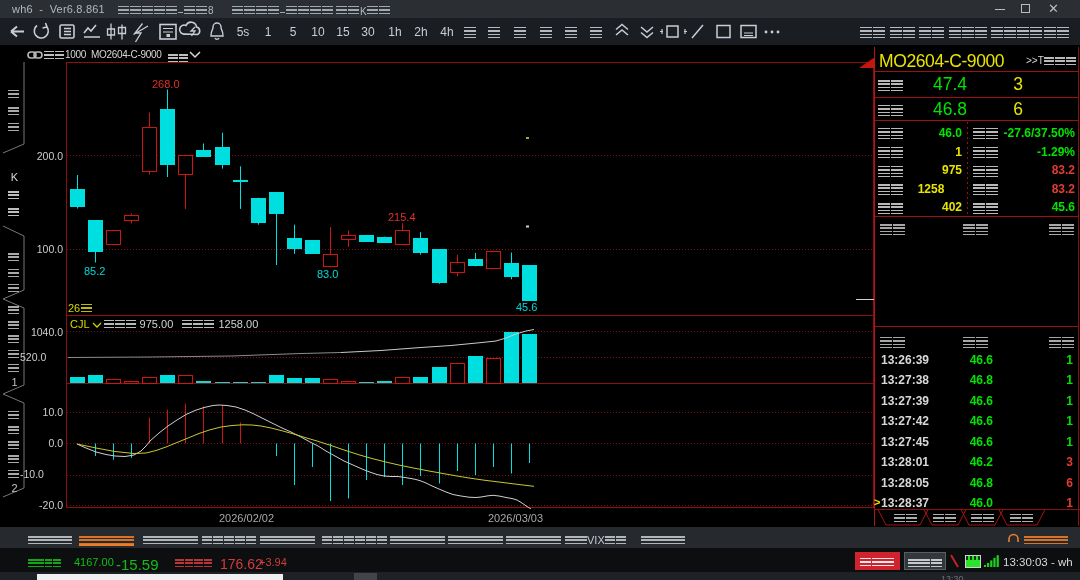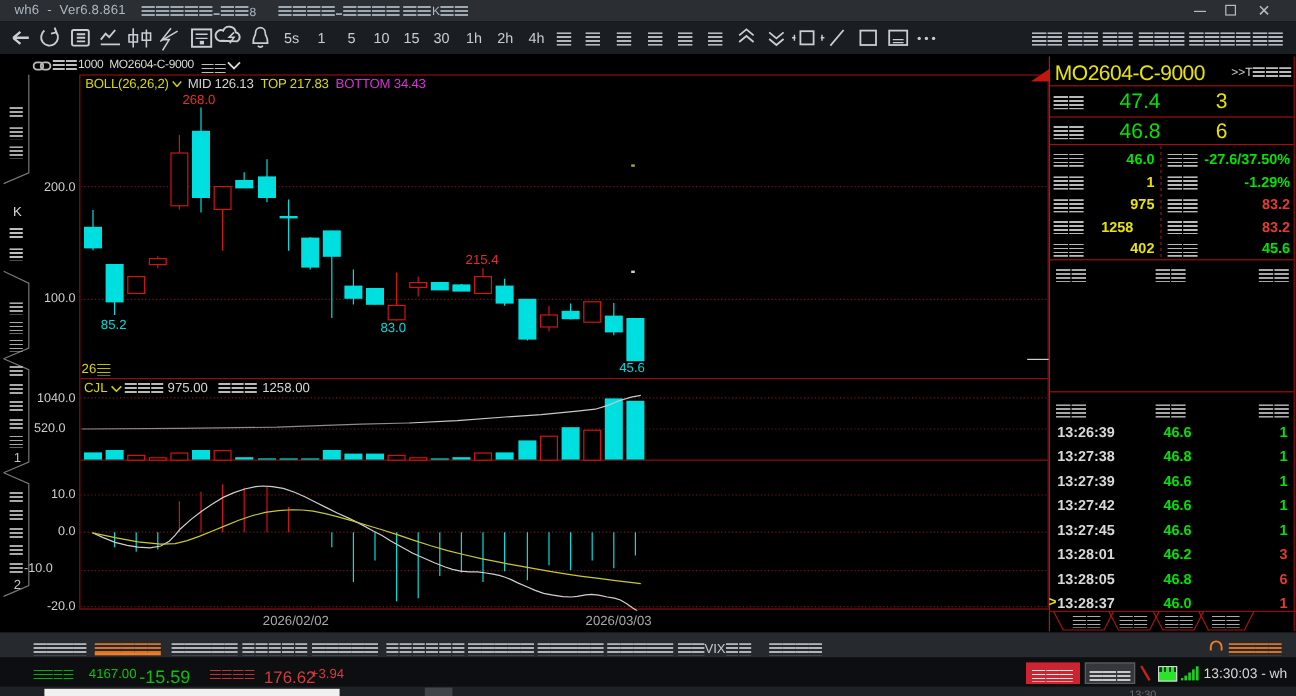--- a/index.html
+++ b/index.html
@@ -110,21 +110,21 @@
     <div class="abs" style="left:9px;top:376.0px;color:#c0c0c0;font-size:11px;width:11px;text-align:center">1</div>
     <div class="abs" style="left:8px;top:409.0px;color:#c0c0c0;font-size:11px"><i class="g" style="width:11px;height:10px;margin-right:0px;"></i></div>
     <div class="abs" style="left:8px;top:423.8px;color:#c0c0c0;font-size:11px"><i class="g" style="width:11px;height:10px;margin-right:0px;"></i></div>
     <div class="abs" style="left:8px;top:438.6px;color:#c0c0c0;font-size:11px"><i class="g" style="width:11px;height:10px;margin-right:0px;"></i></div>
     <div class="abs" style="left:8px;top:453.4px;color:#c0c0c0;font-size:11px"><i class="g" style="width:11px;height:10px;margin-right:0px;"></i></div>
     <div class="abs" style="left:8px;top:468.2px;color:#c0c0c0;font-size:11px"><i class="g" style="width:11px;height:10px;margin-right:0px;"></i></div>
     <div class="abs" style="left:9px;top:482.0px;color:#c0c0c0;font-size:11px;width:11px;text-align:center">2</div>
     <div class="abs" style="left:20px;top:149.5px;width:43px;text-align:right;color:#cdcdcd;font-size:10.5px">200.0</div>
     <div class="abs" style="left:20px;top:243.0px;width:43px;text-align:right;color:#cdcdcd;font-size:10.5px">100.0</div>
     <div class="abs" style="left:20px;top:325.5px;width:43px;text-align:right;color:#cdcdcd;font-size:10.5px">1040.0</div>
-    <div class="abs" style="left:20px;top:351.0px;width:43px;text-align:center;color:#cdcdcd;font-size:10.5px">520.0</div>
+    <div class="abs" style="left:20px;top:351.0px;width:43px;text-align:left;color:#cdcdcd;font-size:10.5px">520.0</div>
     <div class="abs" style="left:20px;top:406.0px;width:43px;text-align:right;color:#cdcdcd;font-size:10.5px">10.0</div>
     <div class="abs" style="left:20px;top:437.0px;width:43px;text-align:right;color:#cdcdcd;font-size:10.5px">0.0</div>
     <div class="abs" style="left:20px;top:468.0px;width:43px;text-align:left;color:#cdcdcd;font-size:10.5px">-10.0</div>
     <div class="abs" style="left:20px;top:499.0px;width:43px;text-align:right;color:#cdcdcd;font-size:10.5px">-20.0</div>
     <div class="abs" style="left:66px;top:62px;width:808px;height:446px;border:1px solid #8d0f0f;background:#000">
       <svg width="808" height="446" style="position:absolute;left:0;top:0">
         <line x1="0" y1="92.5" x2="808" y2="92.5" stroke="#7a1414" stroke-width="1" stroke-dasharray="1 2"></line>
         <line x1="0" y1="186.5" x2="808" y2="186.5" stroke="#7a1414" stroke-width="1" stroke-dasharray="1 2"></line>
         <line x1="0" y1="268.5" x2="808" y2="268.5" stroke="#7a1414" stroke-width="1" stroke-dasharray="1 2"></line>
         <line x1="0" y1="294.5" x2="808" y2="294.5" stroke="#7a1414" stroke-width="1" stroke-dasharray="1 2"></line>
@@ -238,23 +238,20 @@
         <line x1="372.5" y1="380.5" x2="372.5" y2="420.5" stroke="#00dfdf" stroke-width="1"></line>
         <line x1="390.5" y1="380.5" x2="390.5" y2="408.0" stroke="#00dfdf" stroke-width="1"></line>
         <line x1="408.5" y1="380.5" x2="408.5" y2="412.0" stroke="#00dfdf" stroke-width="1"></line>
         <line x1="426.5" y1="380.5" x2="426.5" y2="404.0" stroke="#00dfdf" stroke-width="1"></line>
         <line x1="444.5" y1="380.5" x2="444.5" y2="410.5" stroke="#00dfdf" stroke-width="1"></line>
         <line x1="462.5" y1="380.5" x2="462.5" y2="400.0" stroke="#00dfdf" stroke-width="1"></line>
         <polyline points="10.0,381.0 19.0,385.0 29.0,389.0 39.0,391.5 48.0,393.0 58.0,393.5 67.0,392.0 74.0,388.0 79.0,383.0 83.0,378.0 92.0,370.0 101.0,363.0 110.0,357.0 119.0,351.5 128.0,347.5 137.0,344.5 146.0,342.5 152.0,342.0 160.0,342.5 169.0,344.0 178.0,347.0 187.0,351.0 196.0,355.5 205.0,360.0 214.0,364.5 224.0,369.0 234.0,374.0 244.0,379.5 251.0,383.0 259.0,388.0 268.0,393.0 277.0,398.0 286.0,402.0 295.0,406.0 304.0,409.5 310.0,411.5 317.0,413.0 324.0,413.5 331.0,413.5 338.0,414.5 344.0,415.5 349.0,416.5 354.0,418.0 359.0,420.0 364.0,422.5 372.0,426.0 379.0,429.0 386.0,431.5 394.0,433.0 402.0,434.2 409.0,434.5 414.0,434.0 421.0,432.8 426.0,432.3 432.0,433.0 439.0,434.5 445.0,435.5 450.0,437.0 455.0,440.0 460.0,443.5 464.0,446.0" fill="none" stroke="#cfcfcf" stroke-width="1"></polyline>
         <polyline points="10.0,381.0 29.0,385.0 48.0,388.5 67.0,390.5 79.0,390.0 89.0,387.5 99.0,384.0 110.0,379.5 121.0,375.0 132.0,370.5 143.0,366.8 154.0,364.0 165.0,362.5 176.0,361.8 185.0,362.0 194.0,363.0 204.0,365.0 214.0,367.5 226.0,370.8 238.0,374.5 250.0,378.0 264.0,382.5 278.0,387.3 292.0,391.8 306.0,395.8 320.0,399.3 334.0,402.5 348.0,405.3 362.0,408.0 376.0,410.5 390.0,413.0 404.0,415.3 418.0,417.3 432.0,419.0 446.0,420.8 460.0,422.5 467.0,423.3" fill="none" stroke="#c8c832" stroke-width="1"></polyline>
       </svg>
     </div>
-    <div class="abs" style="left:71px;top:64px;font-size:11px;letter-spacing:-0.2px"><span class="y">BOLL(26,26,2)</span><svg width="9" height="6" style="margin:0 2px">
-        <path d="M1 1 l3.5 4 l3.5 -4" stroke="#d0d000" stroke-width="1.3" fill="none"></path>
-      </svg>&nbsp;<span class="w">MID 126.13</span>&nbsp;&nbsp;<span class="y">TOP 217.83</span>&nbsp;&nbsp;<span style="color:#d633d6">BOTTOM 34.43</span></div>
     <div class="abs" style="left:152px;top:77.5px;font-size:11px;color:#e03028">268.0</div>
     <div class="abs" style="left:84px;top:265px;font-size:11px;color:#00d9d9">85.2</div>
     <div class="abs" style="left:317px;top:268px;font-size:11px;color:#00d9d9">83.0</div>
     <div class="abs" style="left:388px;top:211px;font-size:11px;color:#e03028">215.4</div>
     <div class="abs" style="left:516px;top:301px;font-size:11px;color:#00d9d9">45.6</div>
     <div class="abs" style="left:68px;top:302px;font-size:11px;color:#d8d800">26<i class="g" style="width:11px;height:10px;margin-right:0px;margin-left:1px"></i></div>
     <div class="abs" style="left:70px;top:318px;font-size:11px"><span class="y">CJL</span><svg width="10" height="6" style="margin:0 2px">
         <path d="M1 1 l4 4 l4 -4" stroke="#d0d000" stroke-width="1.3" fill="none"></path>
       </svg><span class="w"><i class="g" style="width:10px;height:10px;margin-right:1px;"></i><i class="g" style="width:10px;height:10px;margin-right:1px;"></i><i class="g" style="width:10px;height:10px;margin-right:1px;"></i>&nbsp;975.00&nbsp;&nbsp; <i class="g" style="width:10px;height:10px;margin-right:1px;"></i><i class="g" style="width:10px;height:10px;margin-right:1px;"></i><i class="g" style="width:10px;height:10px;margin-right:1px;"></i>&nbsp;1258.00</span></div>
     <div class="abs" style="left:219px;top:512px;font-size:11px;color:#a8a8a8">2026/02/02</div>

